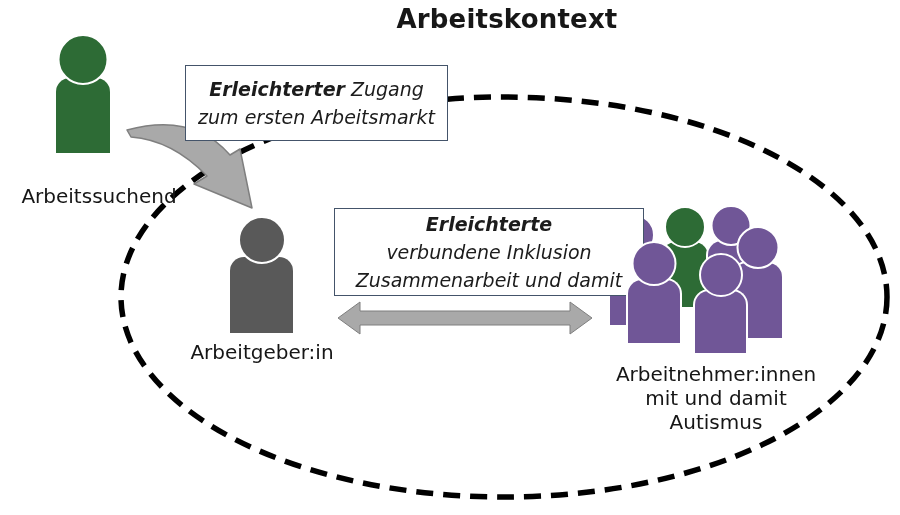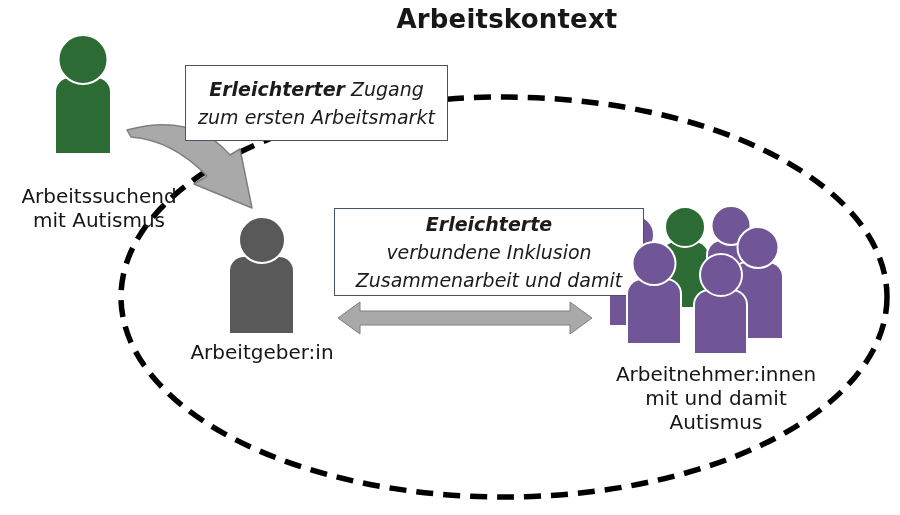--- a/index.html
+++ b/index.html
@@ -48,21 +48,20 @@
   </svg>
 
   <h1 class="title">Arbeitskontext</h1>
 
   <div class="person" style="left: 54px; top: 34px; width: 58px; height: 119px; --hd: 51px; --c: #2D6B35;">
     <div class="p-head"></div>
     <div class="p-body"></div>
   </div>
   <div class="label" style="left:16px;top:156px;width:166px;margin-top:28px;">
     <span>Arbeitssuchend</span>
-    <span>mit Autismus</span>
   </div>
 
   <div class="callout" style="left: 185px; top: 65px; width: 263px; height: 76px; border-color: rgb(68, 84, 106);">
     <div><b>Erleichterter</b><span> Zugang</span></div>
     <div>zum ersten Arbeitsmarkt</div>
   </div>
 
   <div class="person" style="left: 228px; top: 216px; width: 67px; height: 117px; --hd: 48px; --c: #595959;">
     <div class="p-head"></div>
     <div class="p-body"></div>

